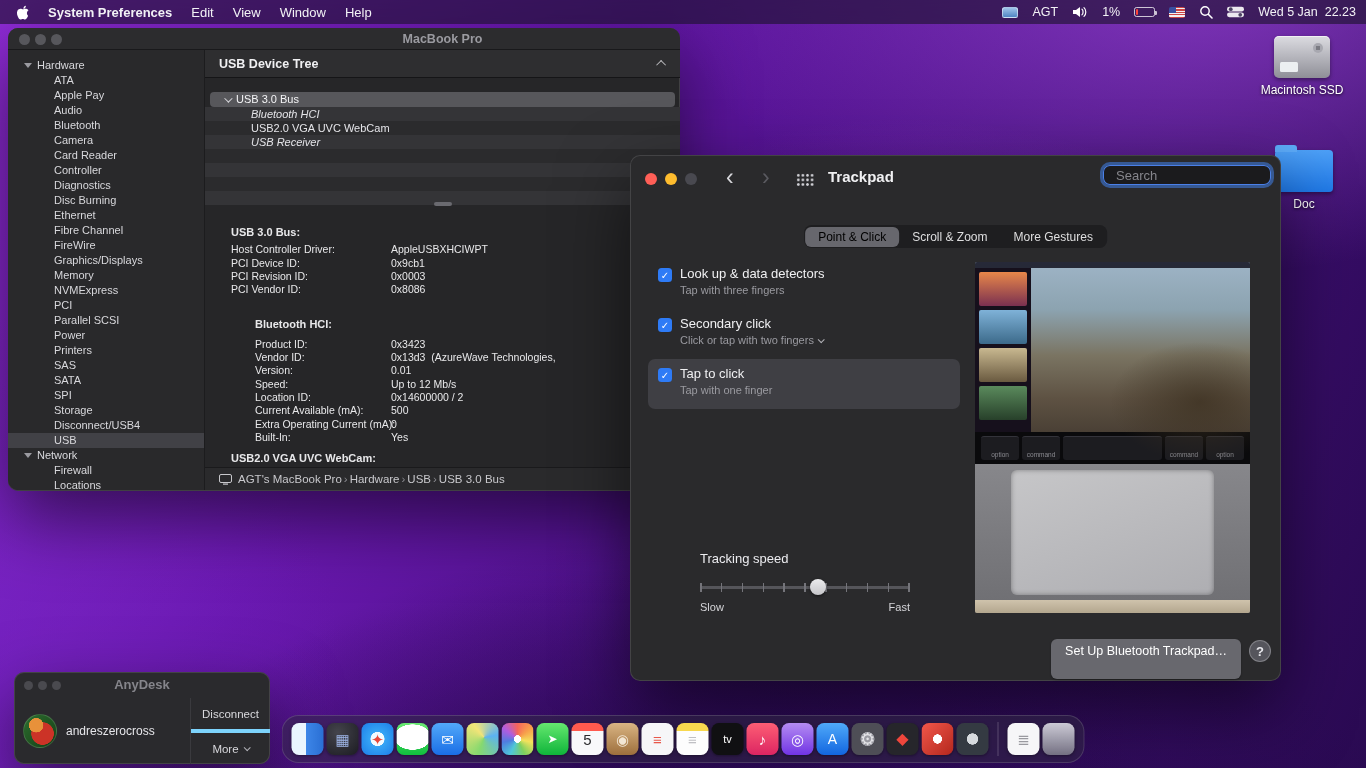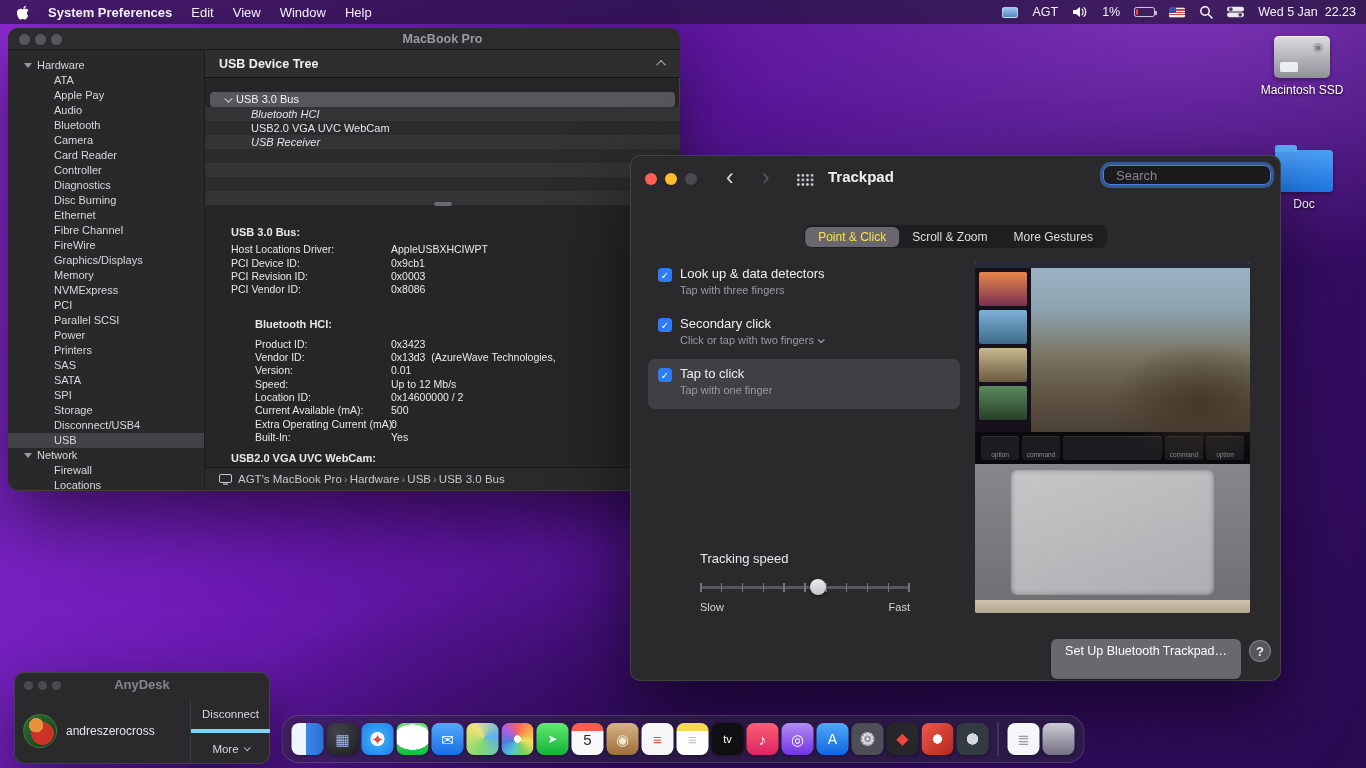--- a/index.html
+++ b/index.html
@@ -98,21 +98,21 @@
   .tp-title { position:absolute; left:198px; top:13px; color:#f0f0f2; font-size:15px; font-weight:bold; }
   .search-field { position:absolute; right:10px; top:10px; width:168px; height:20px; background:#1b1b1d;
     border-radius:7px; box-shadow:0 0 0 3px rgba(64,128,235,.55), 0 0 0 1px #4a80e8 inset;
     display:flex; align-items:center; padding:0 8px; gap:5px; }
   .search-field input { flex:1; background:transparent; border:none; outline:none; color:#eee; font-size:13px;
     font-family:"Liberation Sans","DejaVu Sans",sans-serif; }
   .search-field input::placeholder { color:#86868c; }
   .tp-tabs { position:absolute; left:50%; top:70px; transform:translateX(-50%); display:flex;
     background:#1e1e20; border-radius:7.5px; padding:1.5px; }
   .seg { padding:3px 13px; font-size:12px; color:#dededf; border-radius:6px; white-space:nowrap; }
-  .seg.active { background:#67676d; color:#fde047; }
+  .seg.active { background:#67676d; color:#000000; }
   .tp-options { position:absolute; left:18px; top:104px; width:312px; }
   .opt { display:flex; align-items:flex-start; gap:8px; padding:7px 10px; height:50px; border-radius:7px; }
   .opt.hl { background:#3f3f44; }
   .cb { width:14px; height:14px; border-radius:3.5px; background:#3a3a3e; margin-top:2px; flex:0 0 14px;
     display:flex; align-items:center; justify-content:center; color:#fff; font-size:10px; font-weight:bold; }
   .cb.on { background:#2e7bf6; }
   .opt-label { color:#f0f0f2; font-size:13px; }
   .opt-sub { color:#9a9aa0; font-size:11px; margin-top:3px; display:flex; align-items:center; gap:4px; }
   .chev-dn { width:5px; height:5px; border-right:1.4px solid #b0b0b6; border-bottom:1.4px solid #b0b0b6;
     transform:rotate(45deg) translateY(-1px); display:inline-block; }
@@ -322,21 +322,21 @@
           </div>
         <div class="si-splitter" data-name="pane-splitter">
             <span></span>
           </div>
       </div>
       <div class="si-details" data-name="device-details-pane">
         <div class="dt-head" data-name="bus-heading">USB 3.0 Bus:</div>
         <div class="gap4"></div>
         <div data-name="bus-rows">
             <div class="kv" data-name="detail-row">
-              <span class="k" data-name="detail-key">Host Locations Driver:</span>
+              <span class="k" data-name="detail-key">Host Controller Driver:</span>
               <span class="v" data-name="detail-value">AppleUSBXHCIWPT</span>
             </div>
             <div class="kv" data-name="detail-row">
               <span class="k" data-name="detail-key">PCI Device ID:</span>
               <span class="v" data-name="detail-value">0x9cb1</span>
             </div>
             <div class="kv" data-name="detail-row">
               <span class="k" data-name="detail-key">PCI Revision ID:</span>
               <span class="v" data-name="detail-value">0x0003</span>
             </div>

